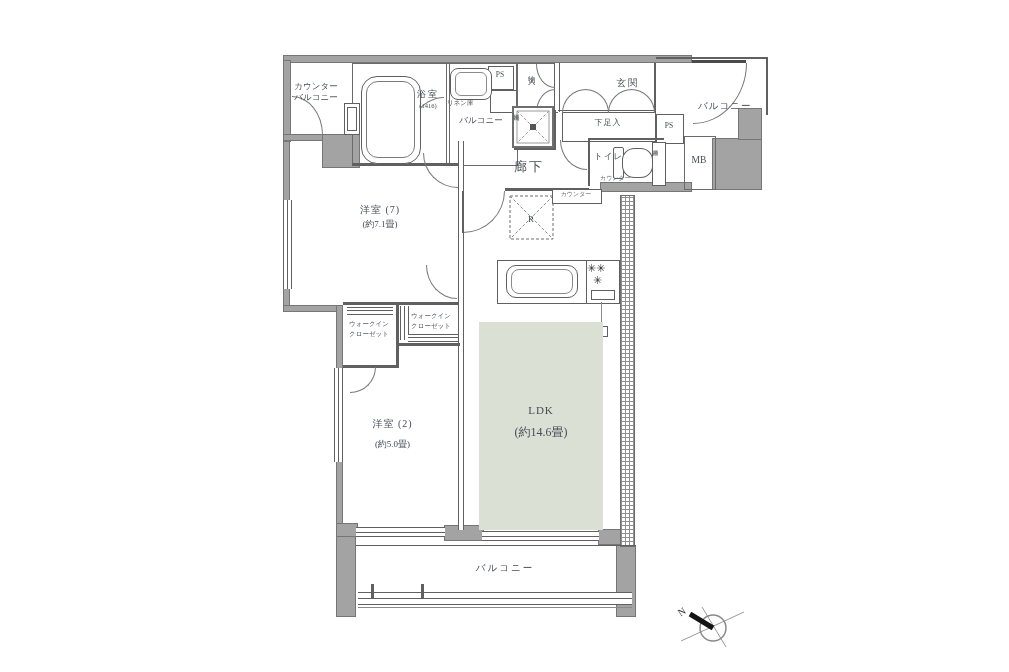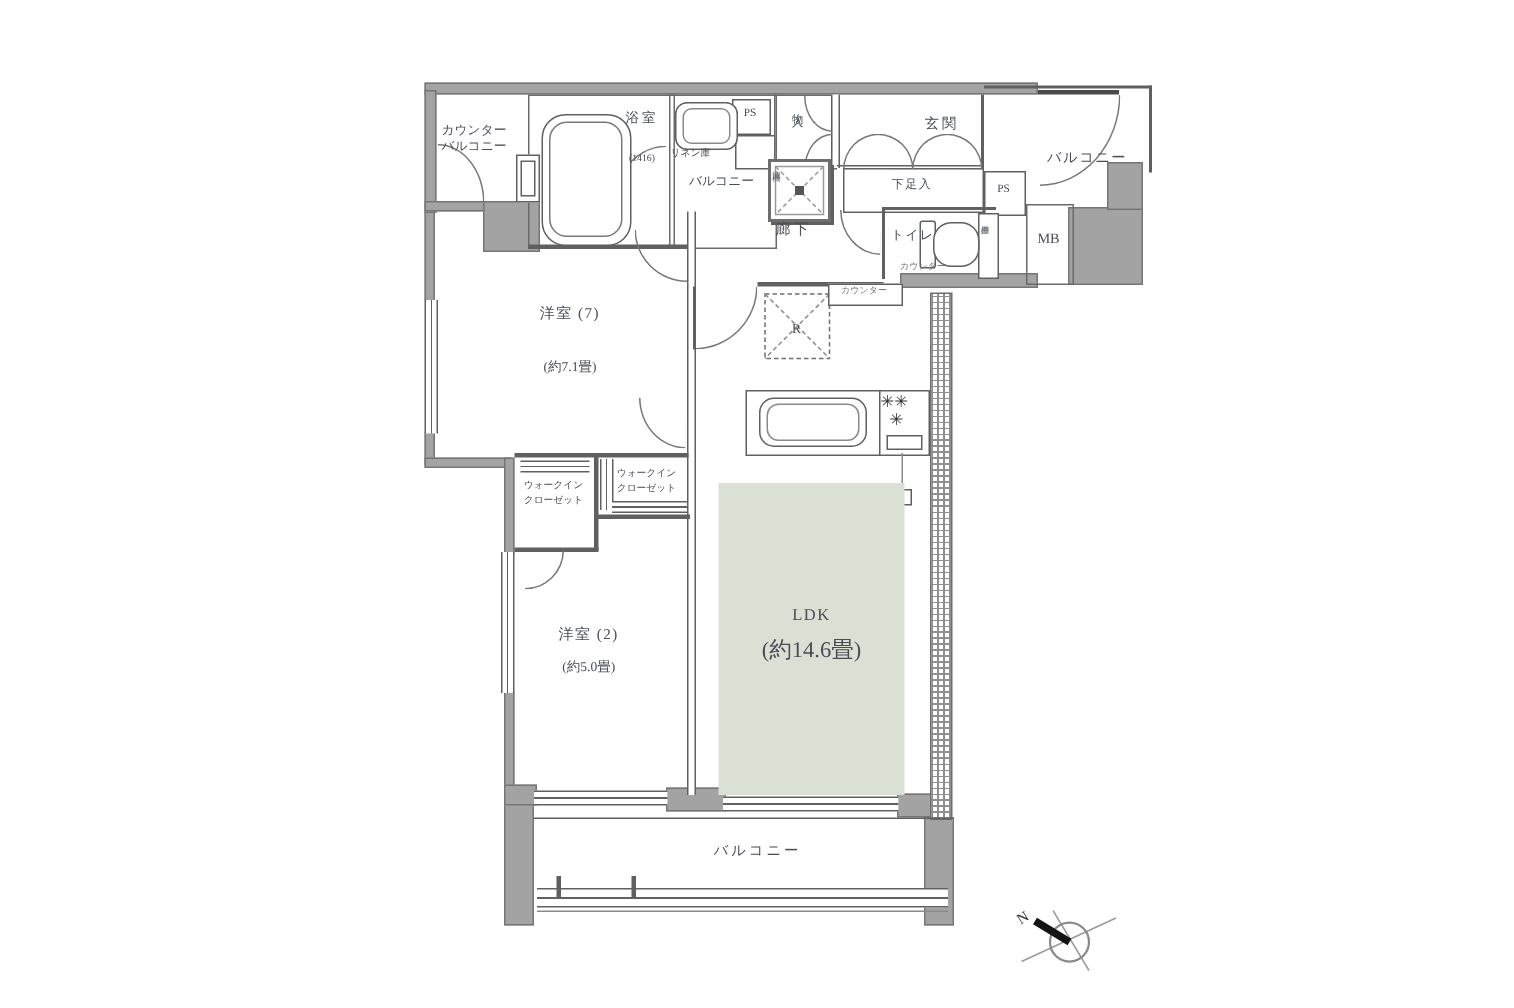--- a/index.html
+++ b/index.html
@@ -162,42 +162,42 @@
   <svg style="left:668px;top:598px;" width="86" height="62">
     <line x1="13" y1="43" x2="76" y2="14" stroke="#9a9a9a" stroke-width="1"></line>
     <line x1="34" y1="9" x2="58" y2="49" stroke="#9a9a9a" stroke-width="1"></line>
     <circle cx="45" cy="30" r="13" fill="none" stroke="#8a8a8a" stroke-width="1.5"></circle>
     <line x1="22" y1="16" x2="45" y2="30" stroke="#141414" stroke-width="5"></line>
     <text x="10" y="18" font-size="10" fill="#333" transform="rotate(-32 12 14)">N</text>
   </svg>
 
   <div class="lbl ctr" style="left:287px;top:82px;width:58px;font-size:8.5px;">カウンター</div>
   <div class="lbl ctr" style="left:287px;top:93px;width:58px;font-size:8.5px;">バルコニー</div>
-  <div class="lbl ctr" style="left:406px;top:74px;width:44px;font-size:9px;letter-spacing:2px;">浴室</div>
+  <div class="lbl ctr" style="left:406px;top:90px;width:44px;font-size:9px;letter-spacing:2px;">浴室</div>
   <div class="lbl ctr" style="left:406px;top:102px;width:44px;font-size:6.5px;">(1416)</div>
   <div class="lbl" style="left:447px;top:99px;font-size:6.5px;">リネン庫</div>
   <div class="lbl ctr" style="left:445px;top:116px;width:72px;font-size:8.5px;">バルコニー</div>
   <div class="lbl ctr" style="left:488px;top:71px;width:24px;font-size:7.5px;">PS</div>
   <div class="lbl vert" style="left:527px;top:70px;font-size:7.5px;">物入</div>
   <div class="lbl vert" style="left:514px;top:109px;font-size:5.5px;color:#6a6f78;">洗濯機</div>
   <div class="lbl ctr" style="left:604px;top:78px;width:48px;font-size:9.5px;letter-spacing:2px;">玄関</div>
   <div class="lbl" style="left:698px;top:101px;font-size:9.5px;letter-spacing:1px;">バルコニー</div>
   <div class="lbl ctr" style="left:562px;top:119px;width:92px;font-size:8px;letter-spacing:1px;">下足入</div>
   <div class="lbl ctr" style="left:656px;top:122px;width:26px;font-size:7.5px;">PS</div>
   <div class="lbl ctr" style="left:684px;top:155px;width:30px;font-size:9.5px;">MB</div>
   <div class="lbl" style="left:594px;top:152px;font-size:8.5px;letter-spacing:1px;">トイレ</div>
   <div class="lbl" style="left:600px;top:175px;font-size:6px;color:#6a6f78;">カウンター</div>
   <div class="lbl vert" style="left:653px;top:146px;font-size:5.5px;color:#6a6f78;letter-spacing:0;">吊戸棚</div>
-  <div class="lbl ctr" style="left:506px;top:148px;width:46px;font-size:10px;letter-spacing:2px;">廊下</div>
+  <div class="lbl ctr" style="left:506px;top:160px;width:46px;font-size:13px;letter-spacing:2px;">廊下</div>
   <div class="lbl ctr" style="left:552px;top:191px;width:48px;font-size:6px;color:#6a6f78;">カウンター</div>
   <div class="lbl ctr" style="left:325px;top:204px;width:110px;font-size:10px;letter-spacing:1px;">洋室 (7)</div>
-  <div class="lbl ctr" style="left:325px;top:240px;width:110px;font-size:9px;">(約7.1畳)</div>
+  <div class="lbl ctr" style="left:325px;top:220px;width:110px;font-size:9px;">(約7.1畳)</div>
   <div class="lbl ctr" style="left:342px;top:320px;width:54px;font-size:6.5px;">ウォークイン</div>
   <div class="lbl ctr" style="left:342px;top:330px;width:54px;font-size:6.5px;">クローゼット</div>
   <div class="lbl ctr" style="left:404px;top:312px;width:54px;font-size:6.5px;">ウォークイン</div>
   <div class="lbl ctr" style="left:404px;top:322px;width:54px;font-size:6.5px;">クローゼット</div>
   <div class="lbl ctr" style="left:345px;top:418px;width:95px;font-size:10px;letter-spacing:1px;">洋室 (2)</div>
   <div class="lbl ctr" style="left:345px;top:440px;width:95px;font-size:9px;">(約5.0畳)</div>
   <div class="lbl ctr" style="left:485px;top:404px;width:112px;font-size:11px;letter-spacing:1px;">LDK</div>
-  <div class="lbl ctr" style="left:485px;top:426px;width:112px;font-size:15px;">(約14.6畳)</div>
+  <div class="lbl ctr" style="left:485px;top:426px;width:112px;font-size:12px;">(約14.6畳)</div>
   <div class="lbl ctr" style="left:450px;top:563px;width:110px;font-size:9.5px;letter-spacing:2px;">バルコニー</div>
 
 </div>
 
 </body></html>

